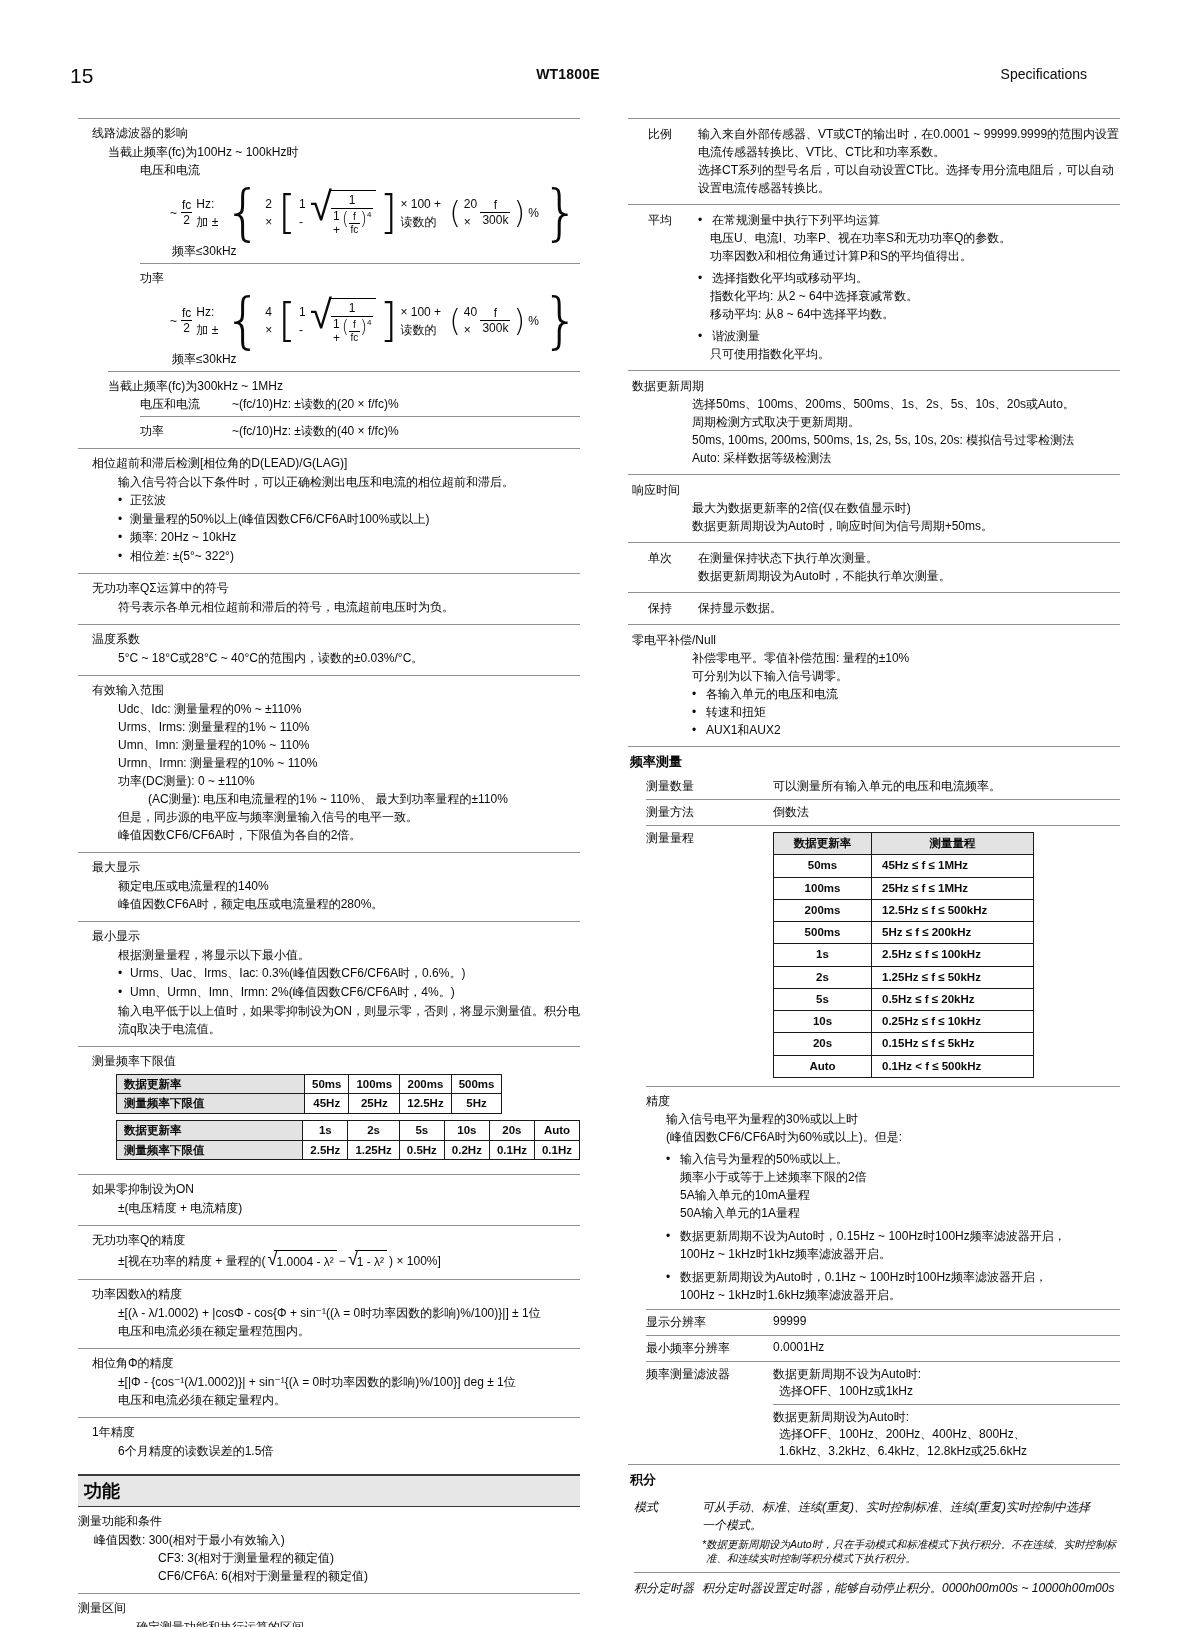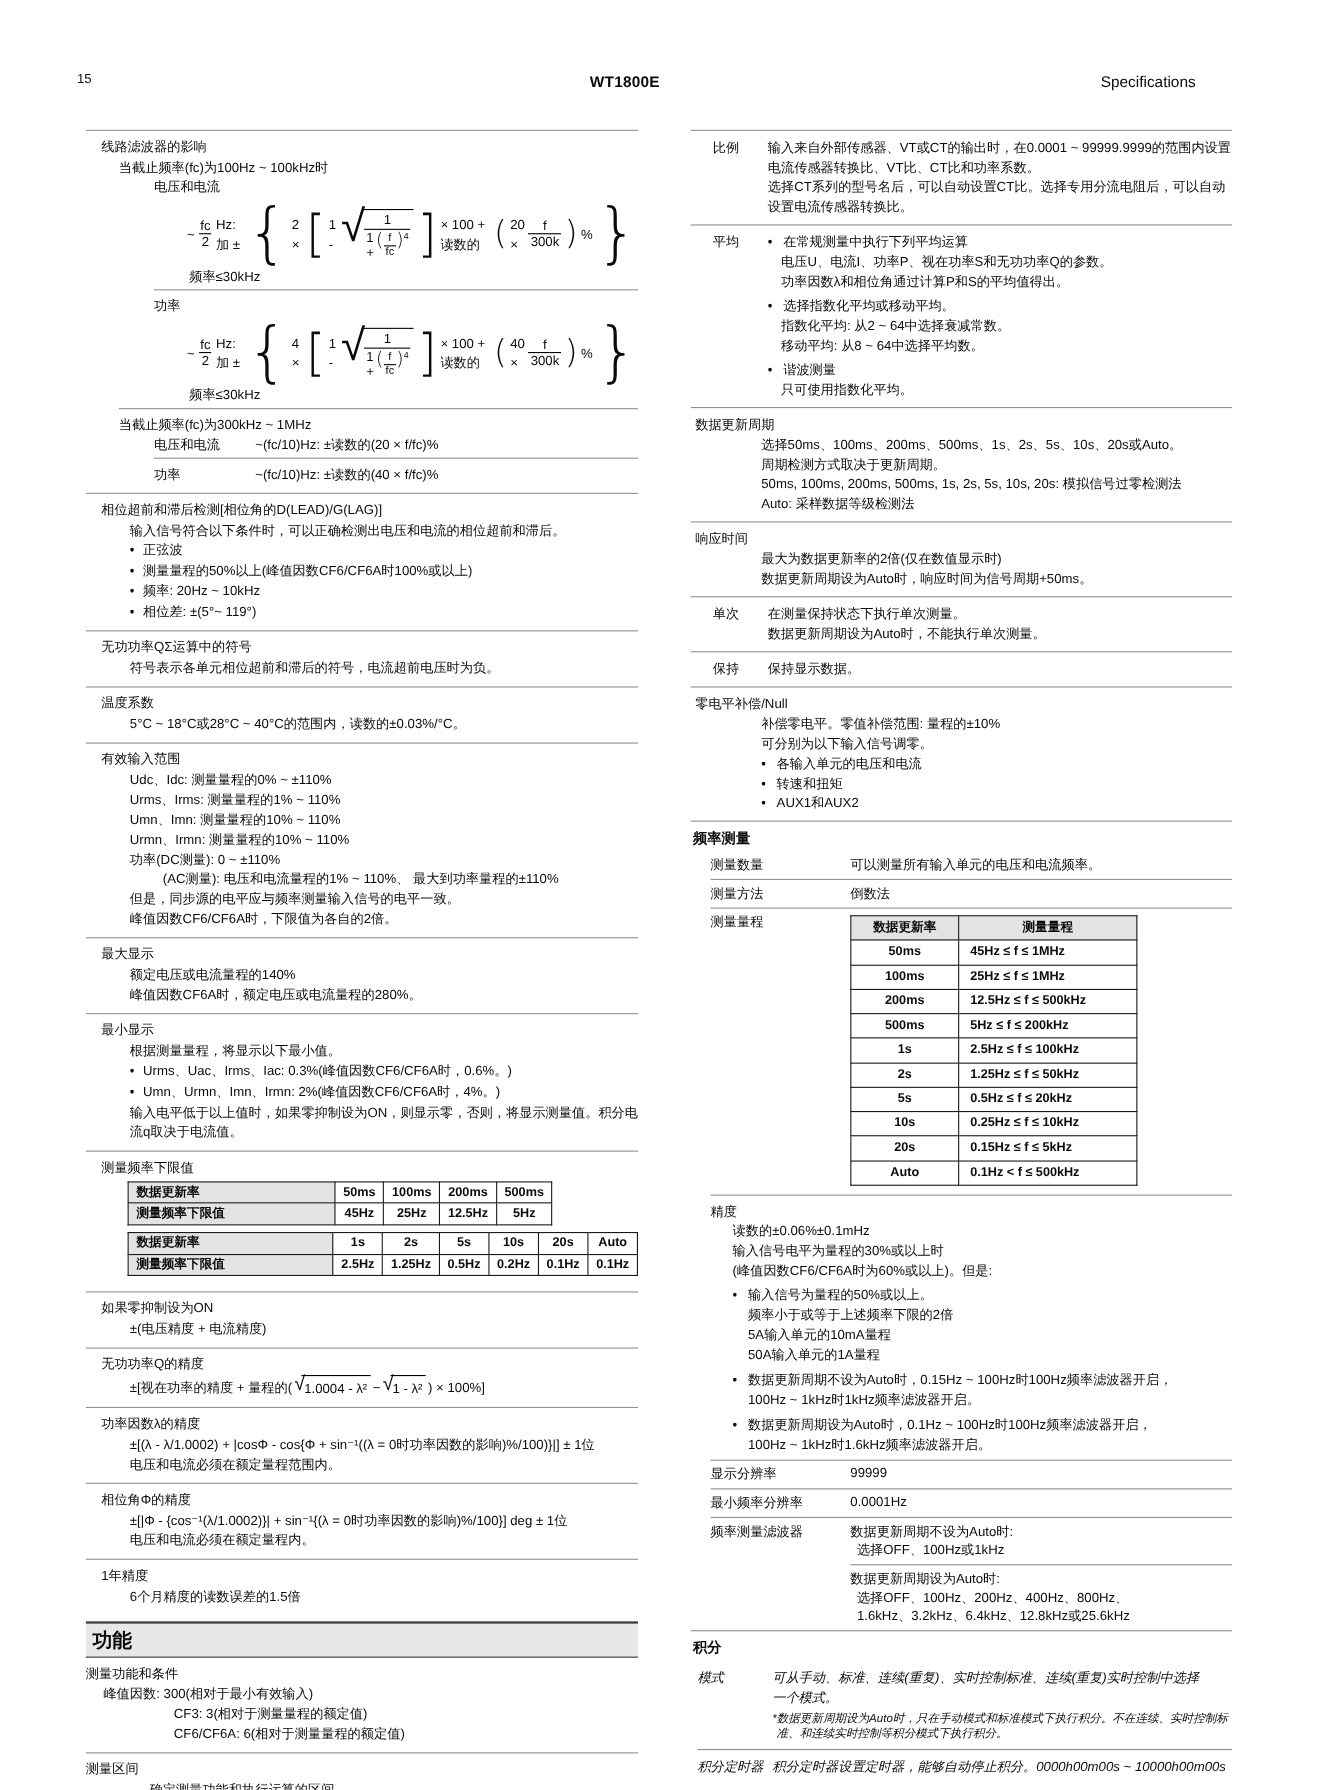--- a/index.html
+++ b/index.html
@@ -1,18 +1,18 @@
 <!DOCTYPE html>
 <html><head>
 <meta charset="utf-8">
 <style>
   *{box-sizing:border-box;margin:0;padding:0}
   html,body{width:1199px;height:1627px;background:#fff;overflow:hidden;
     font-family:"Liberation Sans","DejaVu Sans",sans-serif;font-size:12px;color:#0a0a0a;position:relative;}
-  .hdr-page{position:absolute;left:70px;top:64px;font-size:12px;}
+  .hdr-page{position:absolute;left:70px;top:64px;font-size:21px;}
   .hdr-model{position:absolute;left:0;top:66px;width:1136px;text-align:center;font-weight:bold;font-size:14px;letter-spacing:.2px;}
   .hdr-spec{position:absolute;top:66px;right:112px;font-size:14px;}
   #leftcol{position:absolute;left:78px;top:118px;width:502px;}
   #rightcol{position:absolute;left:628px;top:118px;width:492px;}
   .sec{border-top:1px solid #8f8f8f;padding:5px 0 8px 14px;line-height:1.5;}
   .sec.flush{padding-left:0;}
   .sec.nob{border-top:none;}
   .t{margin-bottom:1px;}
   .ml16{margin-left:16px}.ml26{margin-left:26px}.ml48{margin-left:48px}.ml56{margin-left:56px}.ml80{margin-left:80px}
   .bl{display:flex;margin-left:26px;line-height:1.55;}
@@ -199,21 +199,21 @@
     <div class="bl">
         <span class="bu">•</span>
         <span>测量量程的50%以上(峰值因数CF6/CF6A时100%或以上)</span>
       </div>
     <div class="bl">
         <span class="bu">•</span>
         <span>频率: 20Hz ~ 10kHz</span>
       </div>
     <div class="bl">
         <span class="bu">•</span>
-        <span>相位差: ±(5°~ 119°)</span>
+        <span>相位差: ±(5°~ 322°)</span>
       </div>
   </div>
 
   <div class="sec">
     <div class="t">无功功率QΣ运算中的符号</div>
     <div class="ml26">符号表示各单元相位超前和滞后的符号，电流超前电压时为负。</div>
   </div>
 
   <div class="sec">
     <div class="t">温度系数</div>
@@ -497,21 +497,20 @@
               <td class="c1">Auto</td>
               <td class="c2">0.1Hz &lt; f ≤ 500kHz</td>
             </tr>
       </tbody>
         </table>
     </span>
   </div>
 
   <div class="accblock">
     <div>精度</div>
-    <div class="acc-ind">读数的±0.06%±0.1mHz</div>
     <div class="acc-ind">输入信号电平为量程的30%或以上时</div>
     <div class="acc-ind">(峰值因数CF6/CF6A时为60%或以上)。但是:</div>
     <div class="acc-ind df" style="align-items:flex-start;margin-top:4px">
         <span class="bu" style="flex:0 0 12px">•</span>
       <span>
           <span style="display:block">输入信号为量程的50%或以上。</span>
         <span style="display:block">频率小于或等于上述频率下限的2倍</span>
         <span style="display:block">5A输入单元的10mA量程</span>
         <span style="display:block">50A输入单元的1A量程</span>
         </span>

